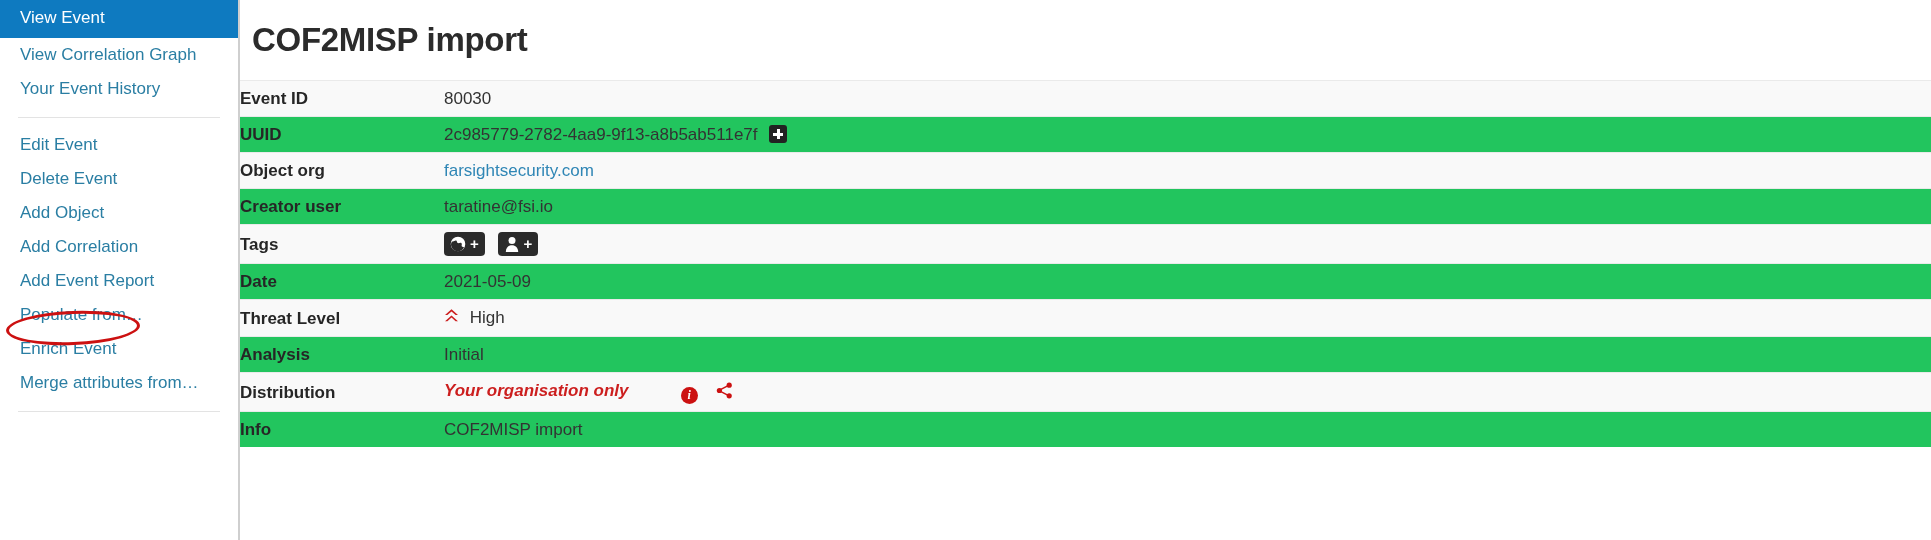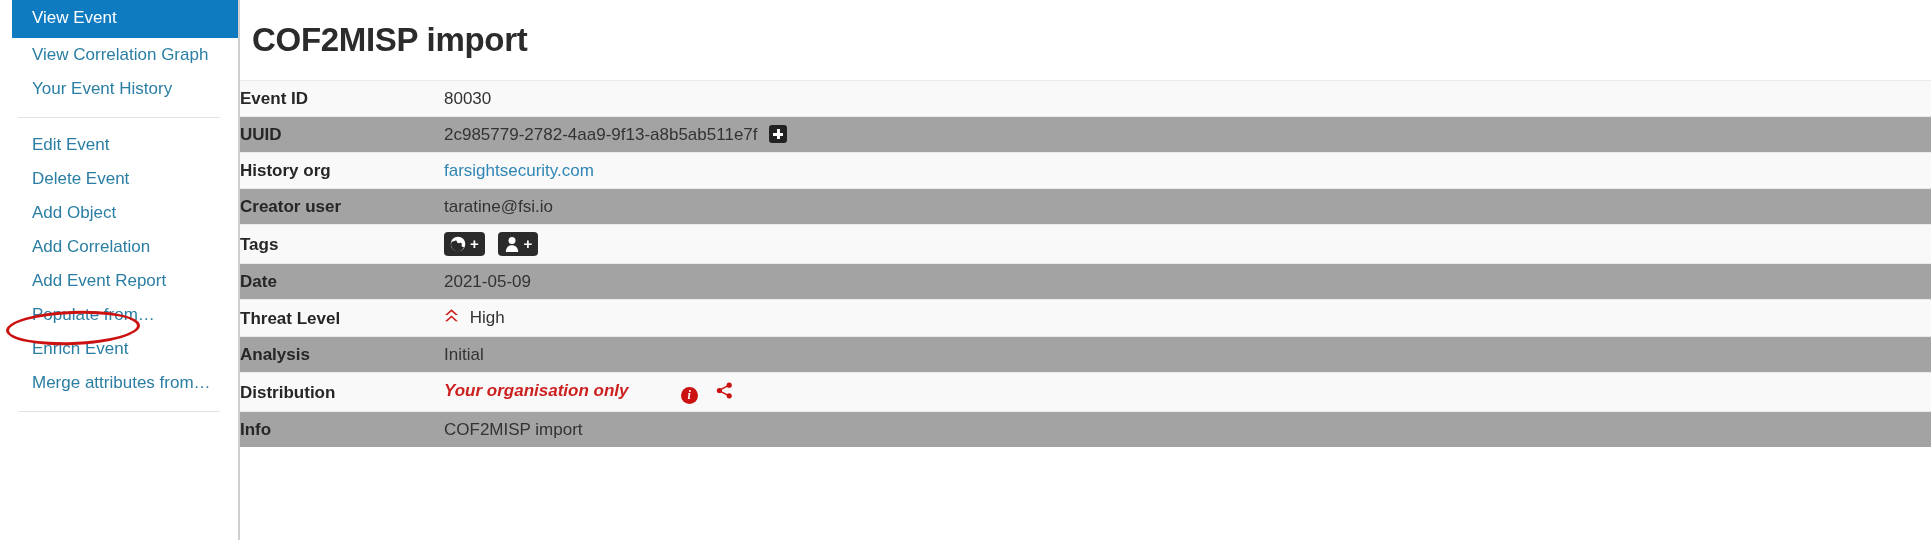--- a/index.html
+++ b/index.html
@@ -38,21 +38,20 @@
 
   .side-item {
     display: block;
     padding: 6px 0 6px 20px;
     font-size: 17px;
     line-height: 22px;
     color: #2a7ea3;
     text-decoration: none;
     white-space: nowrap;
     cursor: pointer;
-    margin-left: 12px;
   }
   .side-item.active {
     background: #0e7ac0;
     color: #ffffff;
     font-weight: normal;
     padding-top: 7px;
     padding-bottom: 9px;
   }
 
   .side-divider {
@@ -94,21 +93,21 @@
   }
 
   .event-table {
     width: 100%;
     border-collapse: collapse;
     margin-top: 18px;
     table-layout: fixed;
   }
   .event-table tr { height: 35px; }
   .event-table tr.odd  { background: #f9f9f9; }
-  .event-table tr.even { background: #a3a3a3; margin-top: 21px; }
+  .event-table tr.even { background: #22c55e; margin-top: 21px; }
 
   .event-table td {
     border-top: 1px solid #eaeaea;
     padding: 7px 8px 7px 0;
     vertical-align: middle;
     font-size: 17px;
     line-height: 21px;
   }
   .event-table td.key {
     width: 196px;
@@ -257,21 +256,21 @@
 
         <tr class="even">
           <td class="key">UUID</td>
           <td class="val">
             <span>2c985779-2782-4aa9-9f13-a8b5ab511e7f</span>
             <span class="icon-plus-square"></span>
           </td>
         </tr>
 
         <tr class="odd">
-          <td class="key">History org</td>
+          <td class="key">Object org</td>
           <td class="val">
             <a class="link">farsightsecurity.com</a>
           </td>
         </tr>
 
         <tr class="even">
           <td class="key">Creator user</td>
           <td class="val">taratine@fsi.io</td>
         </tr>
 

